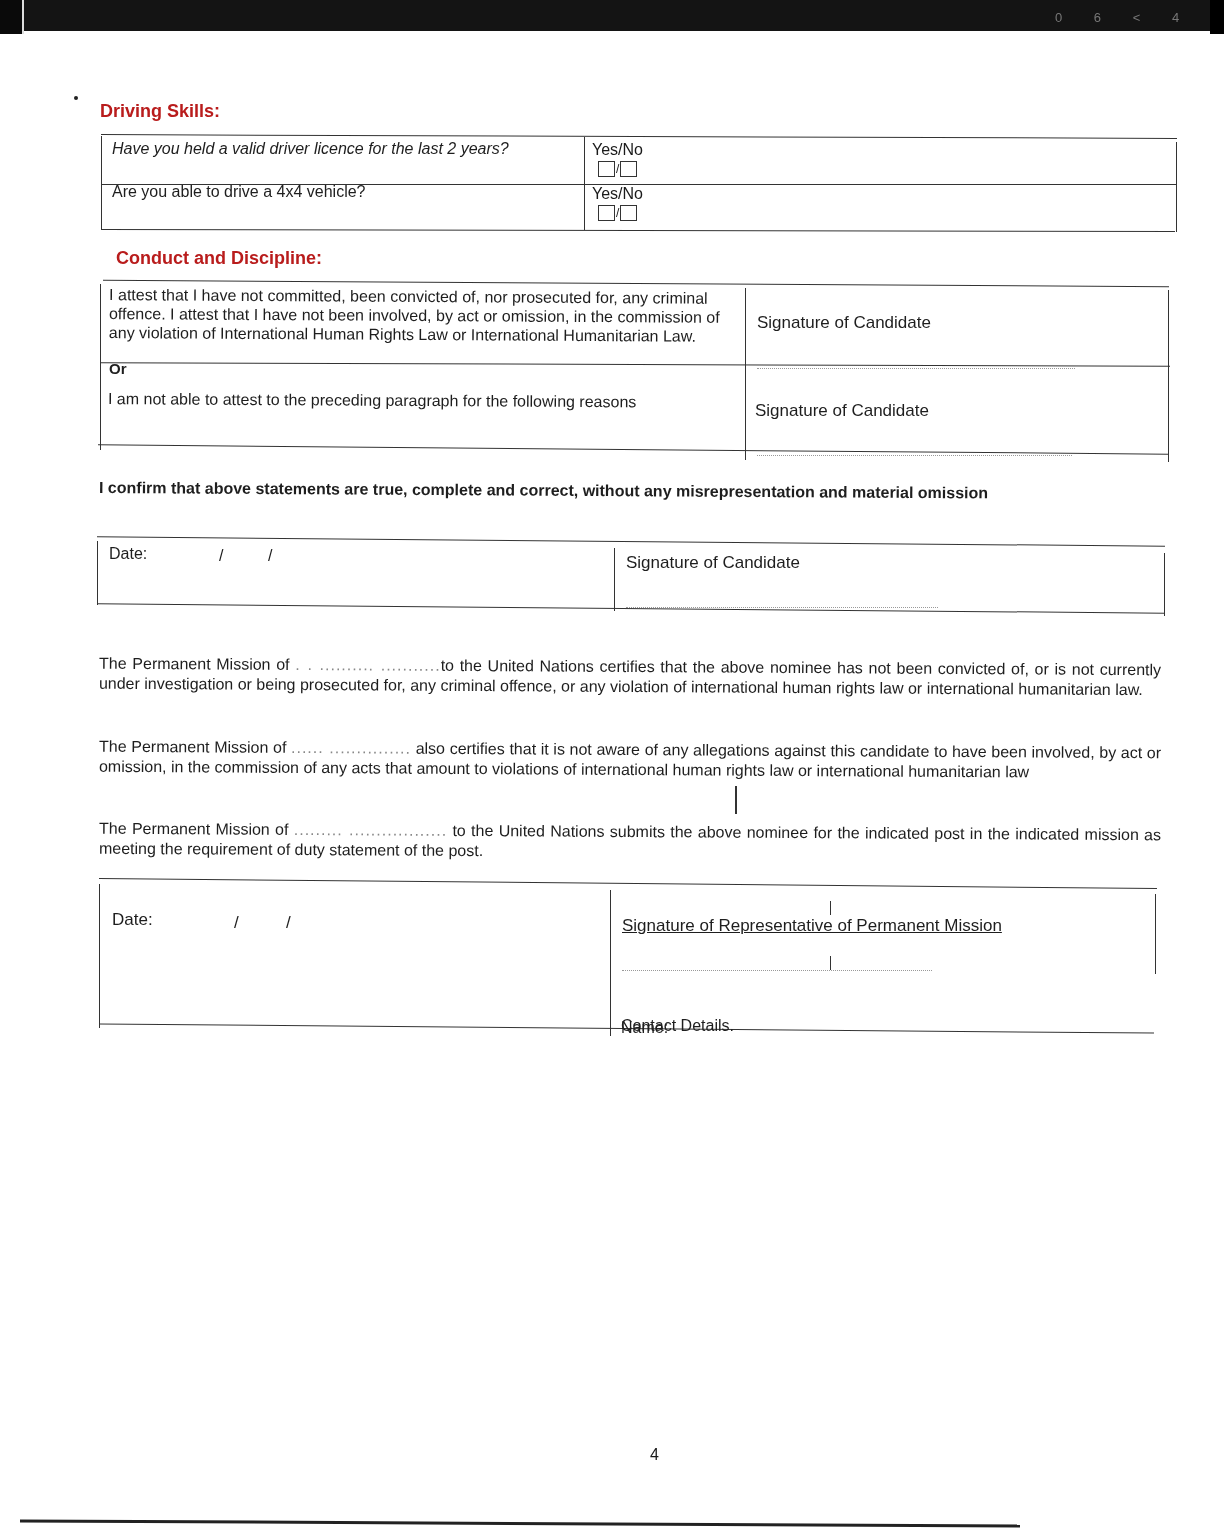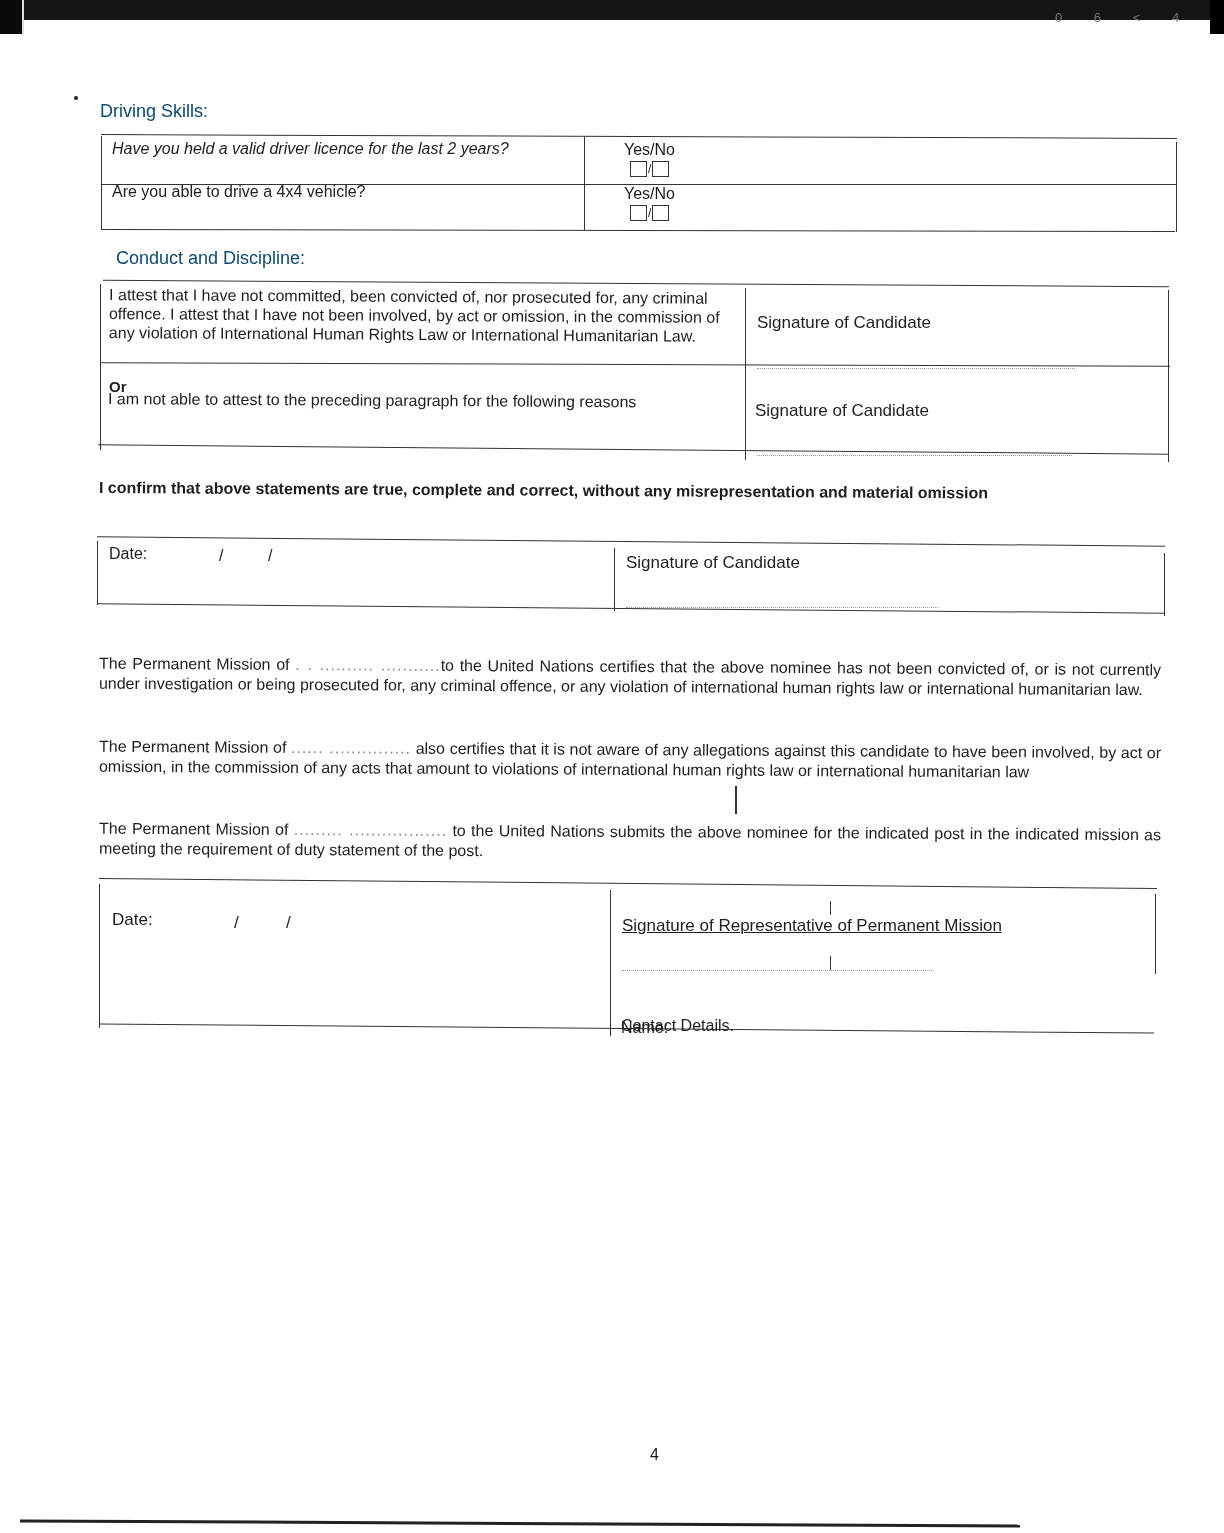--- a/index.html
+++ b/index.html
@@ -1,31 +1,31 @@
 <!DOCTYPE html>
 <html><head>
 <meta charset="utf-8">
 <style>
   html, body { margin: 0; padding: 0; }
   body {
     width: 1224px; height: 1533px; position: relative; overflow: hidden;
     background: #ffffff; font-family: "Liberation Sans", sans-serif; color: #1a1a1a;
   }
-  .topbar { position: absolute; left: 0; top: 0; width: 1224px; height: 20px; background: #141414; }
+  .topbar { position: absolute; left: 0; top: 0; width: 1224px; height: 31px; background: #141414; }
   .topbar .leftedge { position: absolute; left: 0; top: 0; width: 22px; height: 34px; background: #0a0a0a; }
   .topbar .whiteline { position: absolute; left: 22px; top: 0; width: 2px; height: 34px; background: #ddd; }
   .topbar .rightedge { position: absolute; right: 0; top: 0; width: 14px; height: 34px; background: #000; }
   .topbar .marks { position: absolute; left: 1055px; top: 10px; color: #777; font-size: 13px; letter-spacing: 14px; }
   .bullet { position: absolute; left: 74px; top: 96px; width: 4px; height: 4px; border-radius: 50%; background: #222; }
-  .heading { position: absolute; font-weight: normal; font-size: 18px; color: #0c4a6e; }
+  .heading { position: absolute; font-weight: bold; font-size: 18px; color: #b91c1c; }
   .hline { position: absolute; height: 0; border-top: 1.5px solid #333; }
   .vline { position: absolute; width: 0; border-left: 1.5px solid #333; }
   .dots { position: absolute; height: 0; border-top: 1.5px dotted #999; }
   .txt { position: absolute; font-size: 16px; line-height: 19px; color: #1e1e1e; }
-  .yn { position: absolute; font-size: 16px; margin-left: 32px; }
+  .yn { position: absolute; font-size: 16px; }
   .cbox { display: inline-block; width: 17px; height: 16px; border: 1.5px solid #333; vertical-align: middle; box-sizing: border-box; }
   .slash { display: inline-block; font-size: 12px; vertical-align: middle; margin: 0 1px; }
   .para { position: absolute; left: 99px; width: 1062px; font-size: 16px; line-height: 20px; text-align: justify; color: #1e1e1e; }
   .bold { font-weight: bold; }
   .pagenum { position: absolute; left: 650px; top: 1446px; font-size: 16px; }
   .bottomline { position: absolute; left: 20px; top: 1522px; width: 1000px; height: 0; border-top: 3px solid #222; transform: rotate(0.3deg); }
 </style>
 </head>
 <body>
 
@@ -69,21 +69,21 @@
 
 <div>
   <div class="hline" style="left:103px; top:283px; width:1066px; transform:rotate(0.35deg);"></div>
   <div class="hline" style="left:100px; top:364px; width:1070px; transform:rotate(0.2deg);"></div>
   <div class="hline" style="left:98px; top:449px; width:1070px; transform:rotate(0.5deg);"></div>
   <div class="vline" style="left:100px; top:284px; height:166px;"></div>
   <div class="vline" style="left:745px; top:288px; height:172px;"></div>
   <div class="vline" style="left:1168px; top:290px; height:172px;"></div>
 
   <div class="txt" style="left:109px; top:287px; width:625px; transform:rotate(0.35deg);">I attest that I have not committed, been convicted of, nor prosecuted for, any criminal offence. I attest that I have not been involved, by act or omission, in the commission of any violation of International Human Rights Law or International Humanitarian Law.</div>
-  <div class="txt bold" style="left:109px; top:377px; font-size:15px;">Or</div>
+  <div class="txt bold" style="left:109px; top:359px; font-size:15px;">Or</div>
   <div class="txt" style="left:108px; top:391px; width:615px; transform:rotate(0.35deg);">I am not able to attest to the preceding paragraph for the following reasons</div>
 
   <div class="txt" style="left:757px; top:313px; font-size:17px;">Signature of Candidate</div>
   <div class="dots" style="left:757px; top:368px; width:318px;"></div>
   <div class="txt" style="left:755px; top:401px; font-size:17px;">Signature of Candidate</div>
   <div class="dots" style="left:757px; top:455px; width:315px;"></div>
 </div>
 
 <div class="txt bold" style="left:99px; top:478px; width:1060px; font-size:16px; line-height:20px; transform:rotate(0.35deg); transform-origin:left;">I confirm that above statements are true, complete and correct, without any misrepresentation and material omission</div>
 

